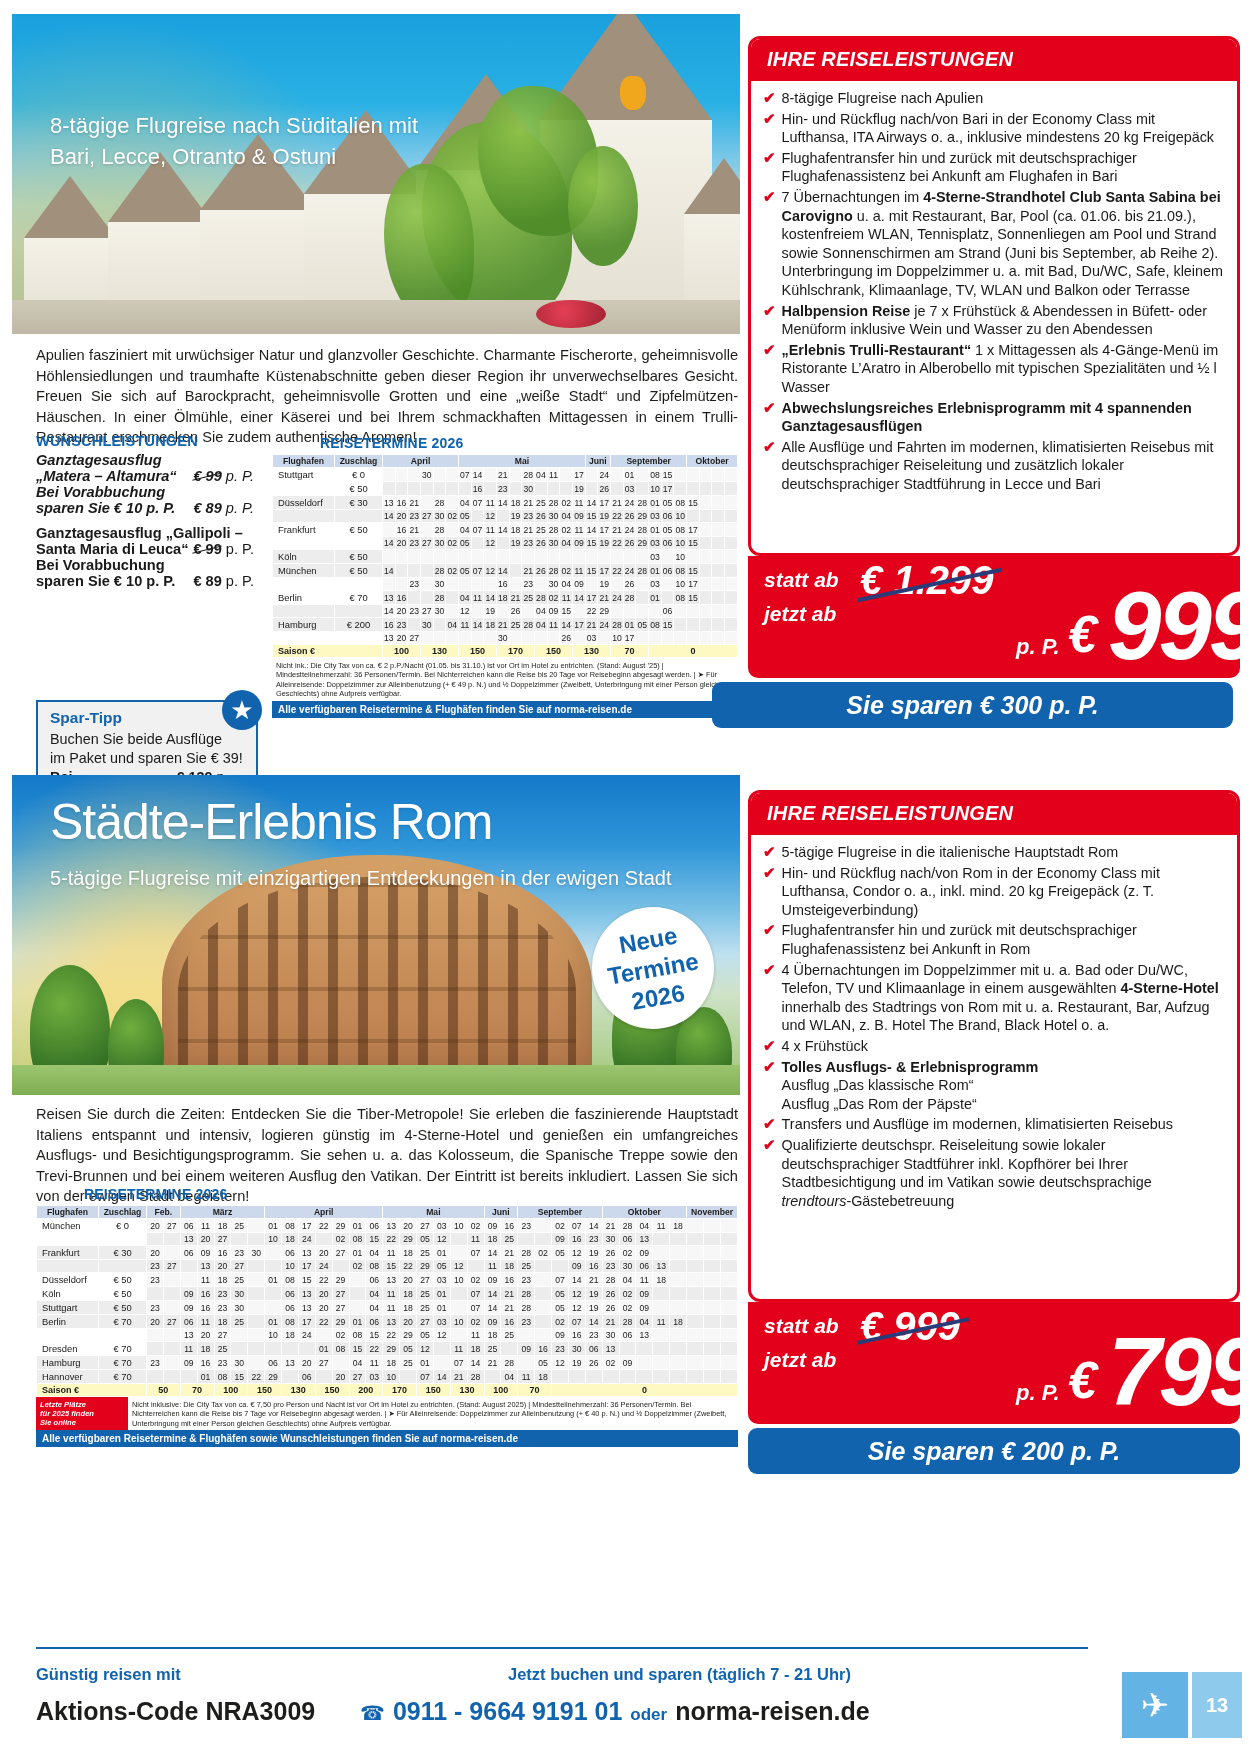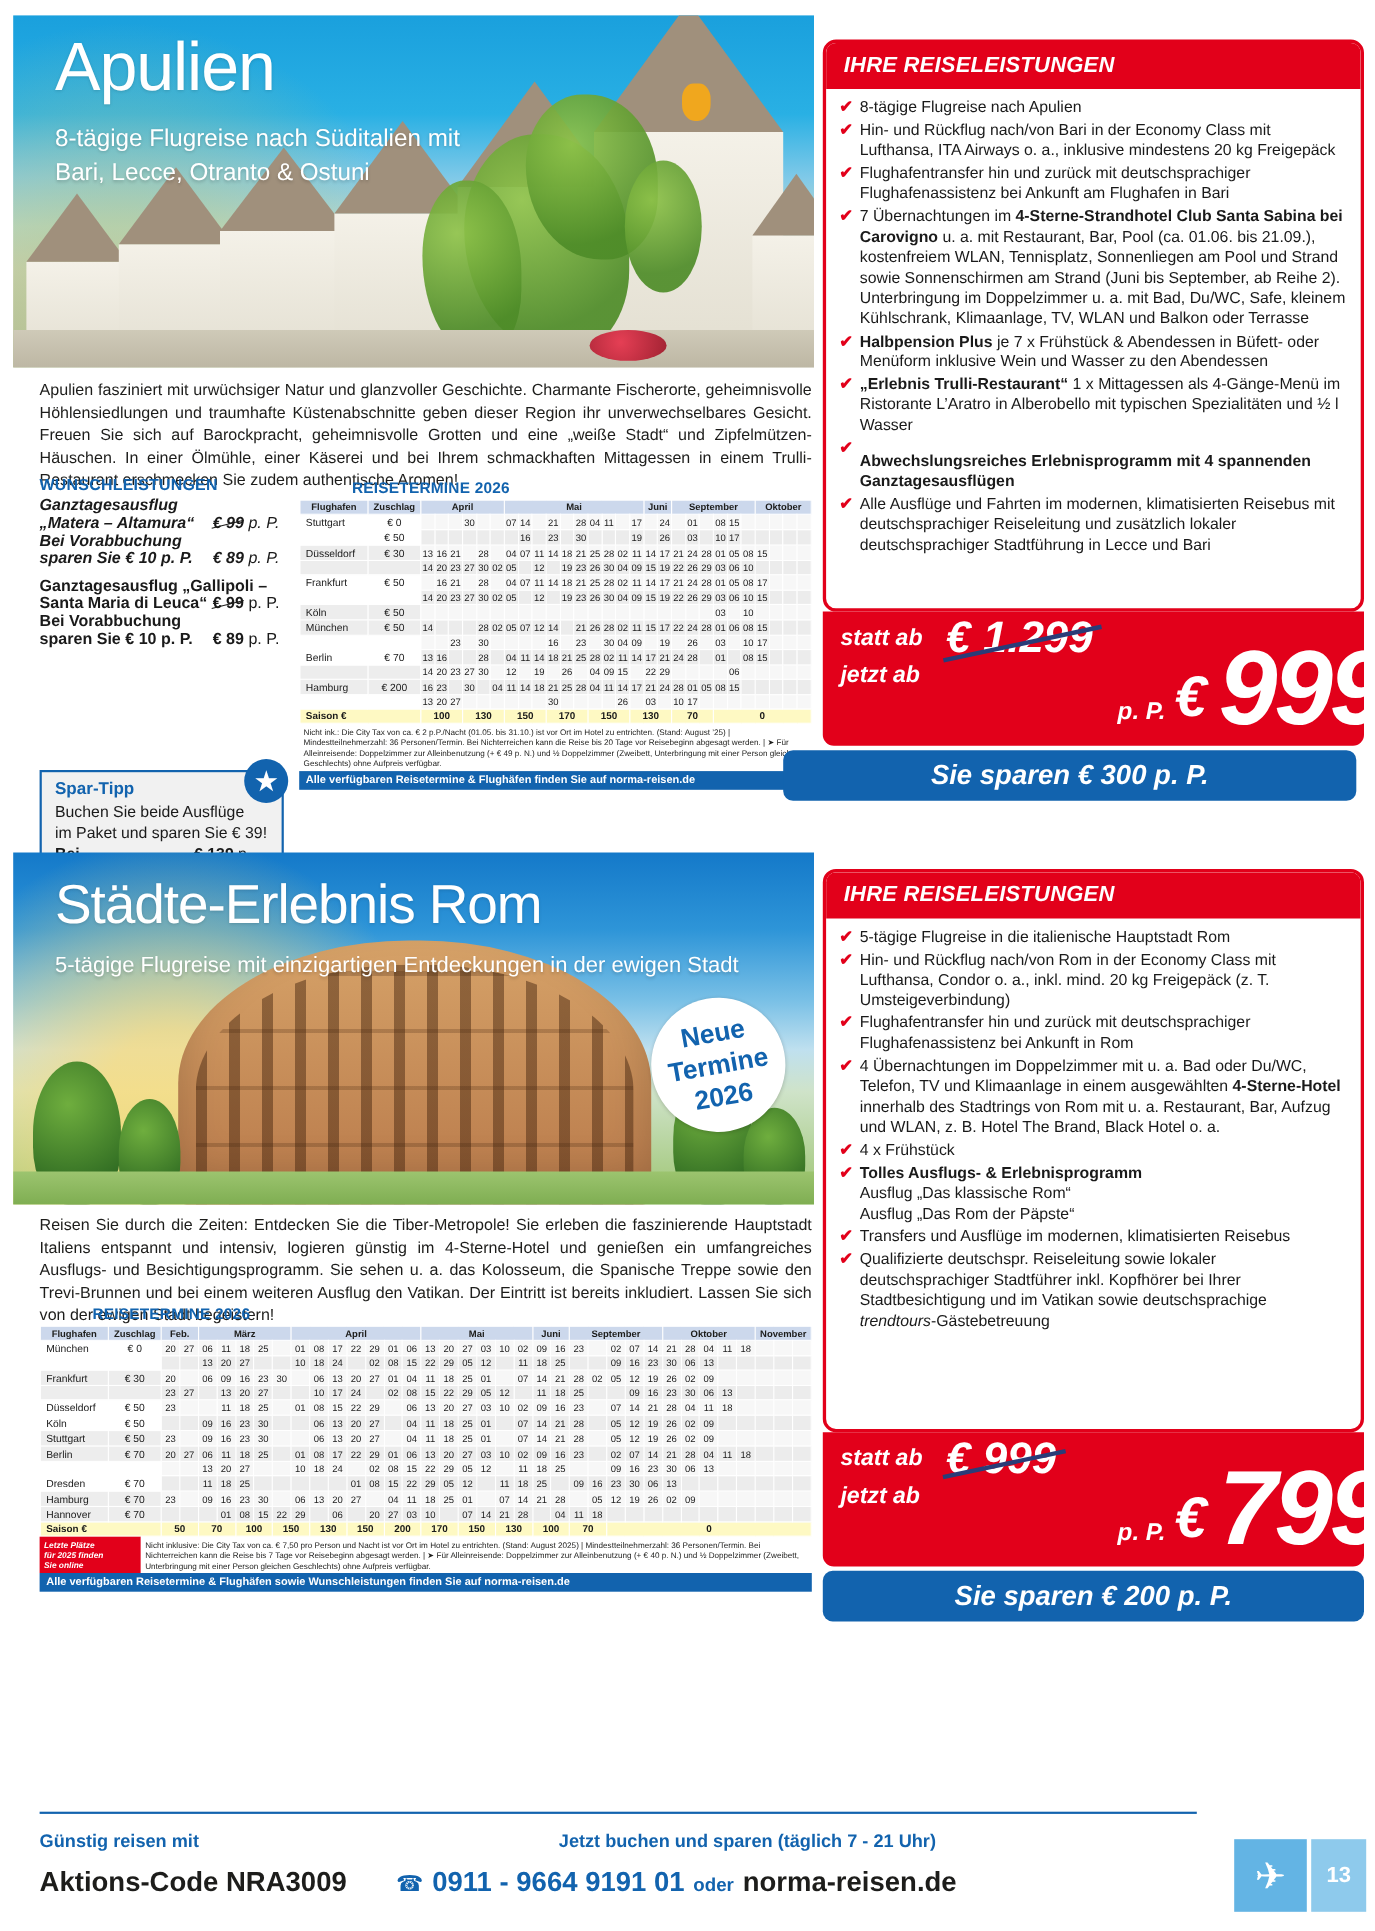--- a/index.html
+++ b/index.html
@@ -258,21 +258,20 @@
     <div class="trullo" style="--w:86px;--h:118px;left:528px;width:172px;height:214px;"></div>
     <div class="trullo" style="--w:40px;--h:56px;left:672px;width:80px;height:120px;"></div>
     <div class="ivy" style="left:410px;top:108px;width:150px;height:200px;"></div>
     <div class="ivy" style="left:466px;top:72px;width:120px;height:150px;"></div>
     <div class="ivy" style="left:372px;top:150px;width:90px;height:160px;"></div>
     <div class="ivy" style="left:556px;top:132px;width:70px;height:120px;border-radius:50%;"></div>
     <div style="position:absolute;left:608px;top:62px;width:26px;height:34px;background:#f0a71e;border-radius:40% 40% 45% 45%;"></div>
     <div style="position:absolute;left:0;bottom:0;width:100%;height:34px;background:linear-gradient(#cfcab8,#bdb7a4);"></div>
     <div style="position:absolute;left:524px;bottom:6px;width:70px;height:28px;background:radial-gradient(circle at 40% 40%,#e8304a,#9c1024);border-radius:50%;opacity:.9;"></div>
 
-    <div class="hero-title" style="top:12px; font-size:62px;">Apulien</div>
     <div class="hero-sub" style="top:96px; font-size:22px; line-height:31px; white-space:pre-line;">8-tägige Flugreise nach Süditalien mit
 Bari, Lecce, Otranto &amp; Ostuni</div>
   </div>
 
   <p class="intro" style="left:36px; top:345px; width:702px;">Apulien fasziniert mit urwüchsiger Natur und glanzvoller Geschichte. Charmante Fischerorte, geheimnisvolle Höhlensiedlungen und traumhafte Küstenabschnitte geben dieser Region ihr unverwechselbares Gesicht. Freuen Sie sich auf Barockpracht, geheimnisvolle Grotten und eine „weiße Stadt“ und Zipfelmützen-Häuschen. In einer Ölmühle, einer Käserei und bei Ihrem schmackhaften Mittagessen in einem Trulli-Restaurant erschmecken Sie zudem authentische Aromen!</p>
 
   <div style="position:absolute; left:36px; top:433px; width:218px;">
     <div class="wl-head">WUNSCHLEISTUNGEN</div>
 
     <div style="margin-top:3px;font-style:italic;">
@@ -775,29 +774,29 @@
         <div class="svc-item">
           <span class="tick">✔</span>
           <span style="white-space: pre-line;">Flughafentransfer hin und zurück mit deutschsprachiger Flughafenassistenz bei Ankunft am Flughafen in Bari</span>
         </div>
         <div class="svc-item">
           <span class="tick">✔</span>
           <span style="white-space: pre-line;">7 Übernachtungen im <b>4-Sterne-Strandhotel Club Santa Sabina bei Carovigno</b> u. a. mit Restaurant, Bar, Pool (ca. 01.06. bis 21.09.), kostenfreiem WLAN, Tennisplatz, Sonnenliegen am Pool und Strand sowie Sonnenschirmen am Strand (Juni bis September, ab Reihe 2). Unterbringung im Doppelzimmer u. a. mit Bad, Du/WC, Safe, kleinem Kühlschrank, Klimaanlage, TV, WLAN und Balkon oder Terrasse</span>
         </div>
         <div class="svc-item">
           <span class="tick">✔</span>
-          <span style="white-space: pre-line;"><b>Halbpension Plus</b> je 7 x Frühstück &amp; Abendessen in Büfett- oder Menüform inklusive Wein und Wasser zu den Abendessen</span>
+          <span style="white-space: pre-line;"><b>Halbpension Reise</b> je 7 x Frühstück &amp; Abendessen in Büfett- oder Menüform inklusive Wein und Wasser zu den Abendessen</span>
         </div>
         <div class="svc-item">
           <span class="tick">✔</span>
           <span style="white-space: pre-line;"><b>„Erlebnis Trulli-Restaurant“</b> 1 x Mittagessen als 4-Gänge-Menü im Ristorante L’Aratro in Alberobello mit typischen Spezialitäten und ½ l Wasser</span>
         </div>
         <div class="svc-item">
           <span class="tick">✔</span>
-          <span style="white-space: pre-line; margin-top: 12px;"><b>Abwechslungsreiches Erlebnisprogramm mit 4 spannenden Ganztagesausflügen</b></span>
+          <span style="white-space: pre-line;"><b>Abwechslungsreiches Erlebnisprogramm mit 4 spannenden Ganztagesausflügen</b></span>
         </div>
         <div class="svc-item">
           <span class="tick">✔</span>
           <span style="white-space: pre-line;">Alle Ausflüge und Fahrten im modernen, klimatisierten Reisebus mit deutschsprachiger Reiseleitung und zusätzlich lokaler deutschsprachiger Stadtführung in Lecce und Bari</span>
         </div>
       </div>
   </div>
 
   <div class="price-box" style="left:748px; top:556px; width:492px; height:122px;">
     <div class="statt" style="left:16px; top:12px; font-size:21px;">statt ab</div>

